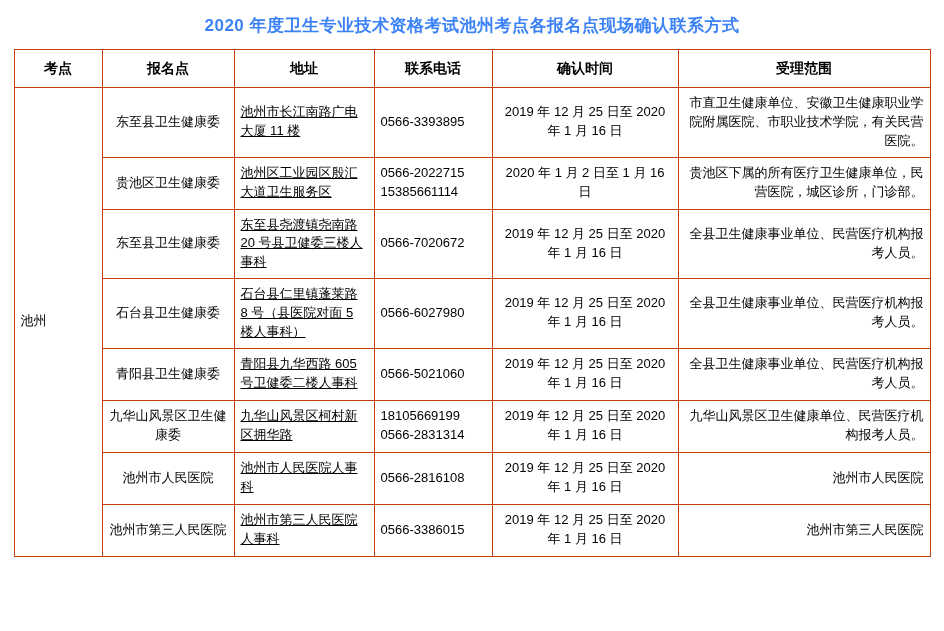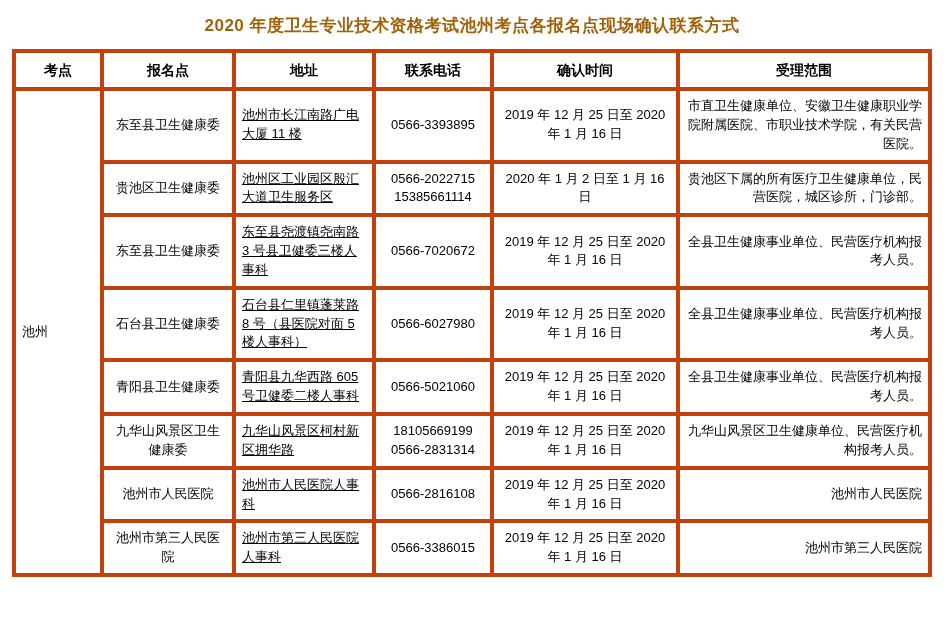--- a/index.html
+++ b/index.html
@@ -19,31 +19,31 @@
     height: 631px;
     position: relative;
     box-sizing: border-box;
   }
   .doc-title {
     text-align: center;
     font-size: 17px;
     font-weight: bold;
     letter-spacing: 0.5px;
     padding: 14px 0 12px 0;
-    color: #a16207;
+    color: #3b82f6;
   }
   table.main-table {
     border-collapse: collapse;
     margin: 0 auto;
     width: 916px;
     table-layout: fixed;
   }
   table.main-table th,
   table.main-table td {
-    border: 4px solid #c2410c;
+    border: 1px solid #c2410c;
     vertical-align: middle;
     font-size: 13px;
     line-height: 1.45;
     padding: 6px 6px;
     box-sizing: border-box;
   }
   table.main-table thead th {
     text-align: center;
     font-weight: bold;
     height: 38px;
@@ -57,21 +57,21 @@
     margin-left: 40px;
   }
   td.c-site {
     text-align: center;
   }
   td.c-addr {
     text-align: left;
     text-decoration: underline;
   }
   td.c-phone {
-    text-align: center;
+    text-align: left;
     white-space: pre-line;
   }
   td.c-time {
     text-align: center;
   }
   td.c-scope {
     text-align: right;
   }
   .row-tall td {
     height: 52px;
@@ -121,21 +121,21 @@
       <tr class="row-tall">
         <td class="c-site">贵池区卫生健康委</td>
         <td class="c-addr">池州区工业园区殷汇大道卫生服务区</td>
         <td class="c-phone">0566-2022715
 15385661114</td>
         <td class="c-time">2020 年 1 月 2 日至 1 月 16 日</td>
         <td class="c-scope">贵池区下属的所有医疗卫生健康单位，民营医院，城区诊所，门诊部。</td>
       </tr>
       <tr class="row-tall">
         <td class="c-site">东至县卫生健康委</td>
-        <td class="c-addr">东至县尧渡镇尧南路 3 号县卫健委三楼人事科</td>
+        <td class="c-addr">东至县尧渡镇尧南路 20 号县卫健委三楼人事科</td>
         <td class="c-phone">0566-7020672</td>
         <td class="c-time">2019 年 12 月 25 日至 2020 年 1 月 16 日</td>
         <td class="c-scope">全县卫生健康事业单位、民营医疗机构报考人员。</td>
       </tr>
       <tr class="row-tall">
         <td class="c-site">石台县卫生健康委</td>
         <td class="c-addr">石台县仁里镇蓬莱路 8 号（县医院对面 5 楼人事科）</td>
         <td class="c-phone">0566-6027980</td>
         <td class="c-time">2019 年 12 月 25 日至 2020 年 1 月 16 日</td>
         <td class="c-scope">全县卫生健康事业单位、民营医疗机构报考人员。</td>

